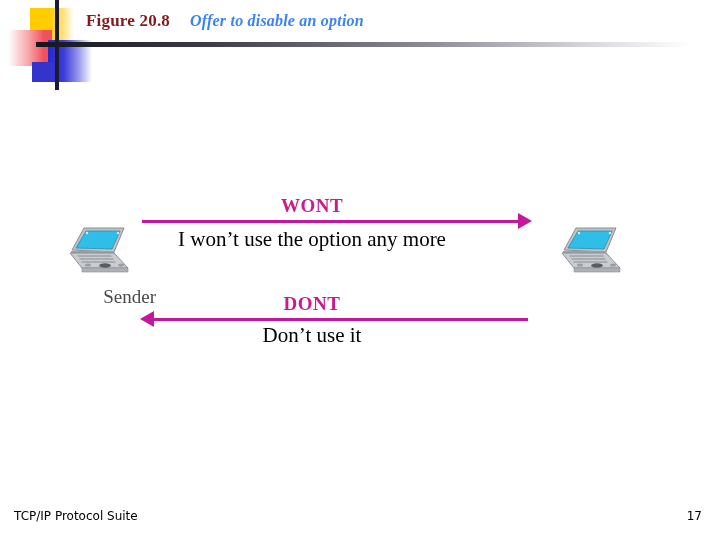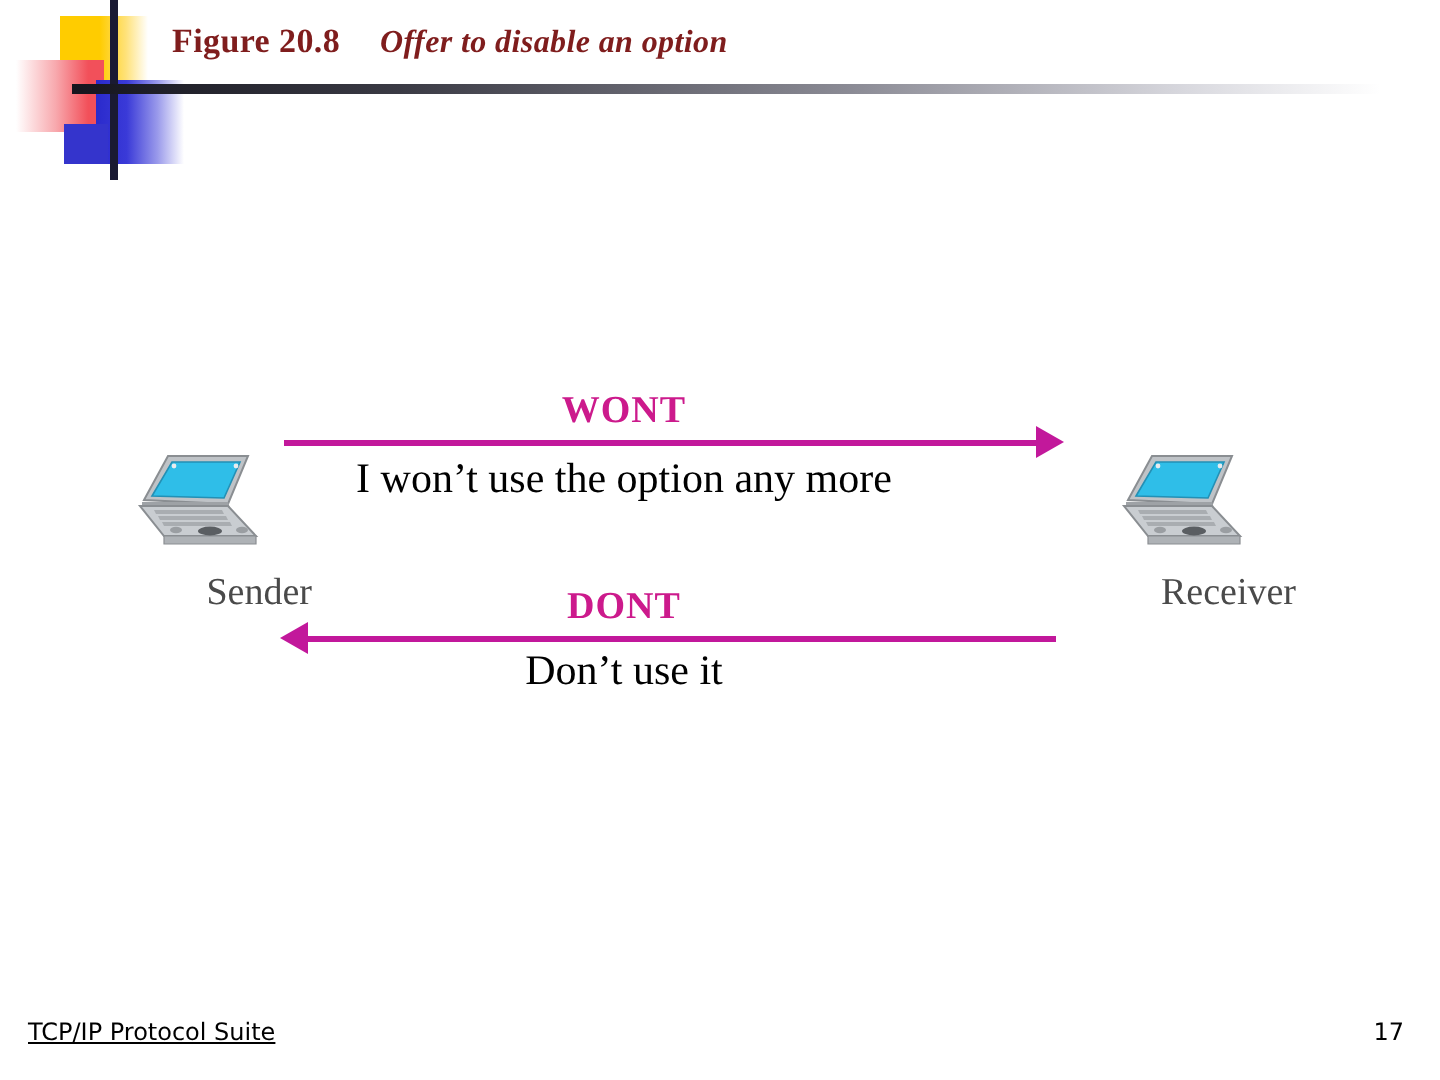--- a/index.html
+++ b/index.html
@@ -79,21 +79,21 @@
     top: 11px;
     white-space: nowrap;
   }
   #figure-number {
     color: #7f1d1d;
     font-weight: bold;
     font-size: 17px;
     letter-spacing: 0.2px;
   }
   #figure-caption {
-    color: #7f1d1d;
+    color: #3b82f6;
     font-weight: bold;
     font-style: italic;
     font-size: 16px;
     margin-left: 16px;
     letter-spacing: 0.2px;
     margin-top: 14px;
   }
 
   
   #diagram {
@@ -173,21 +173,20 @@
   #msg-dont-desc { left: -48px; top: 323px; }
 
   
   #footer-title {
     position: absolute;
     left: 14px;
     top: 509px;
     font-family: "DejaVu Sans", sans-serif;
     font-size: 12px;
     color: #000000;
-    text-decoration: underline;
   }
   #footer-page {
     position: absolute;
     right: 18px;
     top: 509px;
     font-family: "DejaVu Sans", sans-serif;
     font-size: 12px;
     color: #000000;
   }
 </style>
@@ -250,21 +249,20 @@
         <polygon points="19,33 53,33 54,35 20,35"></polygon>
         <polygon points="21,36 55,36 56,38 22,38"></polygon>
         <polygon points="23,39 57,39 58,41 24,41"></polygon>
       </g>
       <ellipse cx="47" cy="43.5" rx="6" ry="2.2" fill="#5A5E62"></ellipse>
       <ellipse cx="30" cy="43" rx="3" ry="1.6" fill="#9A9EA2"></ellipse>
       <ellipse cx="63" cy="43" rx="3" ry="1.6" fill="#9A9EA2"></ellipse>
       <circle cx="29" cy="11" r="1.2" fill="#E8ECEF"></circle>
       <circle cx="60" cy="11" r="1.2" fill="#E8ECEF"></circle>
     </svg>
-    <div class="node-label">Receiver</div>
   </div>
 
   <div class="msg-cmd" id="msg-wont-cmd">WONT</div>
   <div class="arrow-line" id="arrow-wont-line"></div>
   <div class="arrowhead" id="arrowhead-wont"></div>
   <div class="msg-desc" id="msg-wont-desc">I won’t use the option any more</div>
 
   <div class="msg-cmd" id="msg-dont-cmd">DONT</div>
   <div class="arrow-line" id="arrow-dont-line"></div>
   <div class="arrowhead" id="arrowhead-dont"></div>

